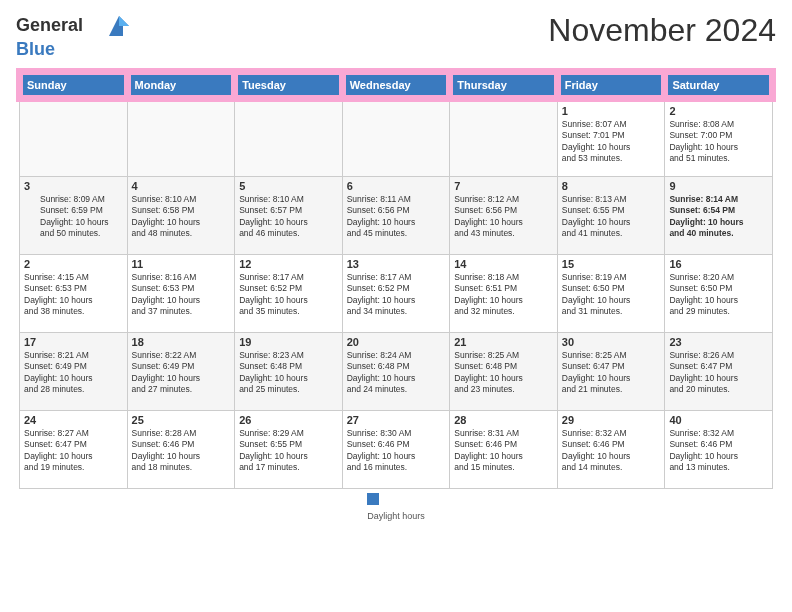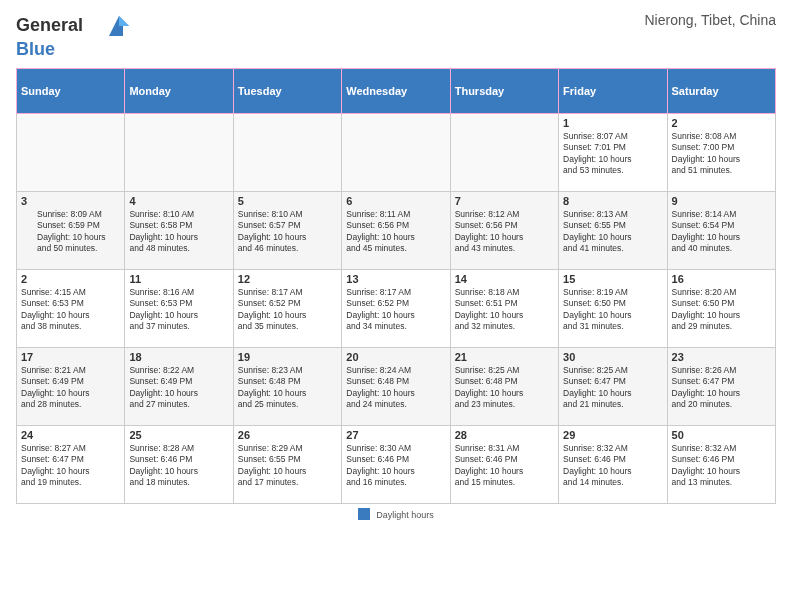--- a/index.html
+++ b/index.html
@@ -52,23 +52,23 @@
     .calendar {
       width: 100%;
       border-collapse: collapse;
       table-layout: fixed;
     }
     .calendar th {
       background: #3a7abf;
       color: #fff;
       font-size: 11px;
       font-weight: bold;
-      padding: 16px 4px;
+      padding: 4px 4px;
       text-align: left;
-      border: 1px solid #f9a8d4;
+      border: 7px solid #f9a8d4;
     }
     .calendar td {
       border: 1px solid #ccc;
       vertical-align: top;
       padding: 3px 4px;
       font-size: 9px;
       color: #333;
       height: 78px;
       background: #fff;
     }
@@ -91,22 +91,23 @@
     }
     .footer {
       display: flex;
       justify-content: center;
       margin-top: 4px;
       font-size: 9px;
       color: #555;
     }
     .footer-box {
       display: flex;
-      align-items: flex-end;
+      align-items: flex-start;
       gap: 6px;
+      flex-direction: column;
     }
     .footer-swatch {
       width: 12px;
       height: 12px;
       background: #3a7abf;
       display: inline-block;
     }
   </style>
 </head>
 <body>
@@ -121,21 +122,21 @@
             <polygon points="4,24 14,4 24,14 18,14 18,24" fill="#3a7abf"></polygon>
             <polygon points="14,4 24,14 14,14" fill="#5ab0f0"></polygon>
           </svg>
         </div>
         <div style="display:flex;align-items:flex-end;gap:2px;">
           <span class="logo-text" style="color:#3a7abf;font-size:18px;">Blue</span>
         </div>
       </div>
     </div>
     <div class="title-block">
-      <div class="location">Nierong, Tibet, China</div>
+      <div class="month-title">November 2024</div>
     </div>
   </div>
 
   <table class="calendar">
     <thead>
       <tr>
         <th>Sunday</th>
         <th>Monday</th>
         <th>Tuesday</th>
         <th>Wednesday</th>
@@ -204,21 +205,21 @@
           </td>
           <td>
             <span class="day-num">8</span>
             <div class="day-info" style="white-space: pre-line;">Sunrise: 8:13 AM
 Sunset: 6:55 PM
 Daylight: 10 hours
 and 41 minutes.</div>
           </td>
           <td>
             <span class="day-num">9</span>
-            <div class="day-info" style="white-space: pre-line;">Sunrise: 8:14 AM
+            <div class="day-info" style="white-space: pre-line; font-weight: bold;">Sunrise: 8:14 AM
 Sunset: 6:54 PM
 Daylight: 10 hours
 and 40 minutes.</div>
           </td>
         </tr>
         <tr>
           <td>
             <span class="day-num">2</span>
             <div class="day-info" style="white-space: pre-line;">Sunrise: 4:15 AM
 Sunset: 6:53 PM
@@ -356,21 +357,21 @@
 and 15 minutes.</div>
           </td>
           <td>
             <span class="day-num">29</span>
             <div class="day-info" style="white-space: pre-line;">Sunrise: 8:32 AM
 Sunset: 6:46 PM
 Daylight: 10 hours
 and 14 minutes.</div>
           </td>
           <td>
-            <span class="day-num">50</span>
+            <span class="day-num">40</span>
             <div class="day-info" style="white-space: pre-line;">Sunrise: 8:32 AM
 Sunset: 6:46 PM
 Daylight: 10 hours
 and 13 minutes.</div>
           </td>
         </tr>
       </tbody>
   </table>
 
   <div class="footer">

